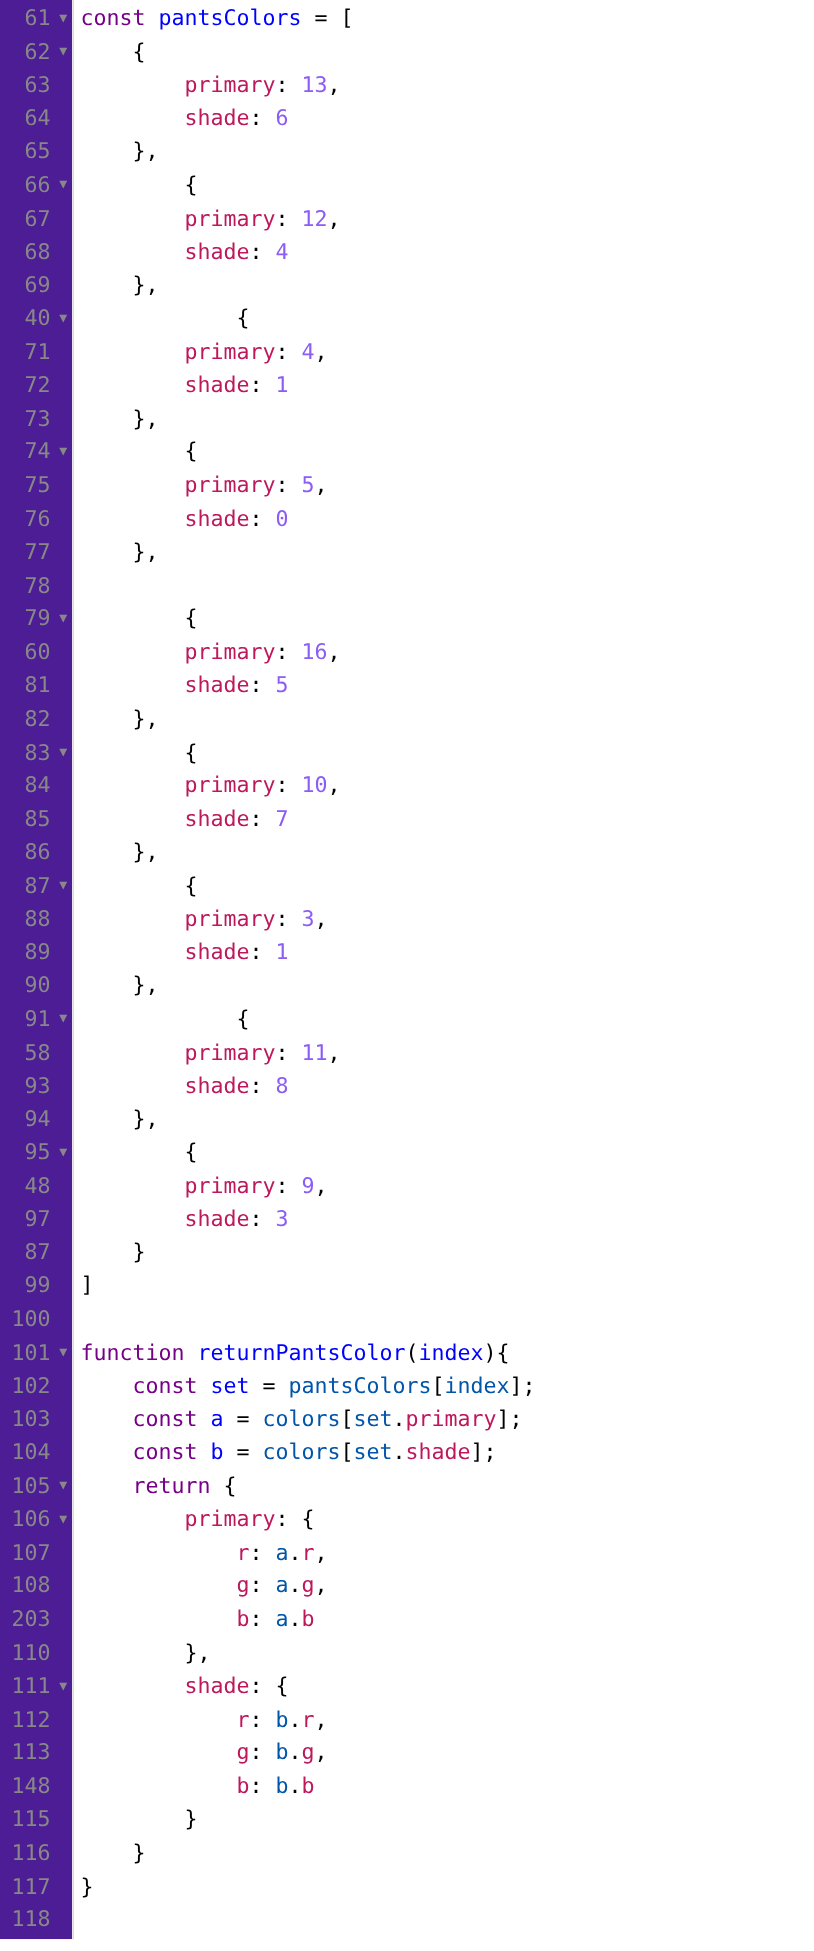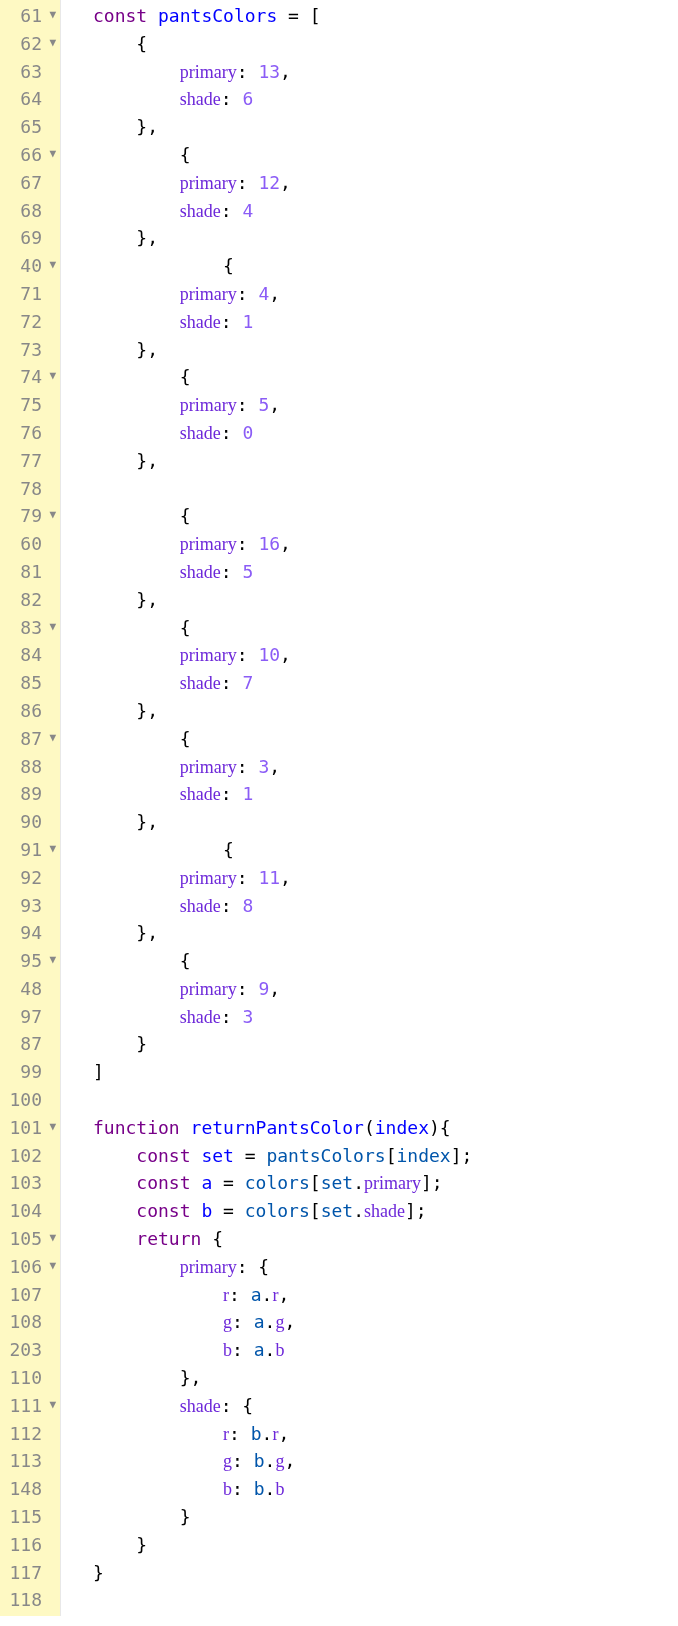--- a/index.html
+++ b/index.html
@@ -11,21 +11,21 @@
     font-size: 18px;
     line-height: 27.8px;
     width: 678px;
   }
   .editor {
     display: flex;
     width: 100%;
   }
   .gutter {
     flex: 0 0 auto;
-    background: #fef9c3;
+    background: #4c1d95;
     color: #888888;
     text-align: right;
     padding: 2px 4px 2px 6px;
     user-select: none;
     border-right: 1px solid #e8e8e8;
   }
   .gutter-line {
     display: flex;
     justify-content: flex-end;
     align-items: center;
@@ -39,27 +39,26 @@
     color: #888;
     font-size: 11px;
     padding-left: 2px;
     transform: translateY(-1px);
   }
   .code {
     flex: 1 1 auto;
     padding: 2px 0 2px 6px;
     white-space: pre;
     color: #000000;
-    margin-left: 26px;
   }
   .code-line { height: 27.8px; }
   .kw { color: #770088; }
   .def { color: #0000ff; }
   .num { color: #8b5cf6; }
-  .prop { color: #6d28d9; font-family: Liberation Serif, serif; }
+  .prop { color: #be185d; }
   .punct { color: #000000; }
   .var2 { color: #0055aa; }
 </style>
 </head>
 <body>
 
 <div class="editor">
   <div class="gutter" id="gutter">
       <div class="gutter-line"><span class="ln">61</span><span class="fold">▼</span></div>
       <div class="gutter-line"><span class="ln">62</span><span class="fold">▼</span></div>
@@ -85,21 +84,21 @@
       <div class="gutter-line"><span class="ln">82</span><span class="fold"> </span></div>
       <div class="gutter-line"><span class="ln">83</span><span class="fold">▼</span></div>
       <div class="gutter-line"><span class="ln">84</span><span class="fold"> </span></div>
       <div class="gutter-line"><span class="ln">85</span><span class="fold"> </span></div>
       <div class="gutter-line"><span class="ln">86</span><span class="fold"> </span></div>
       <div class="gutter-line"><span class="ln">87</span><span class="fold">▼</span></div>
       <div class="gutter-line"><span class="ln">88</span><span class="fold"> </span></div>
       <div class="gutter-line"><span class="ln">89</span><span class="fold"> </span></div>
       <div class="gutter-line"><span class="ln">90</span><span class="fold"> </span></div>
       <div class="gutter-line"><span class="ln">91</span><span class="fold">▼</span></div>
-      <div class="gutter-line"><span class="ln">92</span><span class="fold"> </span></div>
+      <div class="gutter-line"><span class="ln">58</span><span class="fold"> </span></div>
       <div class="gutter-line"><span class="ln">93</span><span class="fold"> </span></div>
       <div class="gutter-line"><span class="ln">94</span><span class="fold"> </span></div>
       <div class="gutter-line"><span class="ln">95</span><span class="fold">▼</span></div>
       <div class="gutter-line"><span class="ln">48</span><span class="fold"> </span></div>
       <div class="gutter-line"><span class="ln">97</span><span class="fold"> </span></div>
       <div class="gutter-line"><span class="ln">87</span><span class="fold"> </span></div>
       <div class="gutter-line"><span class="ln">99</span><span class="fold"> </span></div>
       <div class="gutter-line"><span class="ln">100</span><span class="fold"> </span></div>
       <div class="gutter-line"><span class="ln">101</span><span class="fold">▼</span></div>
       <div class="gutter-line"><span class="ln">102</span><span class="fold"> </span></div>

